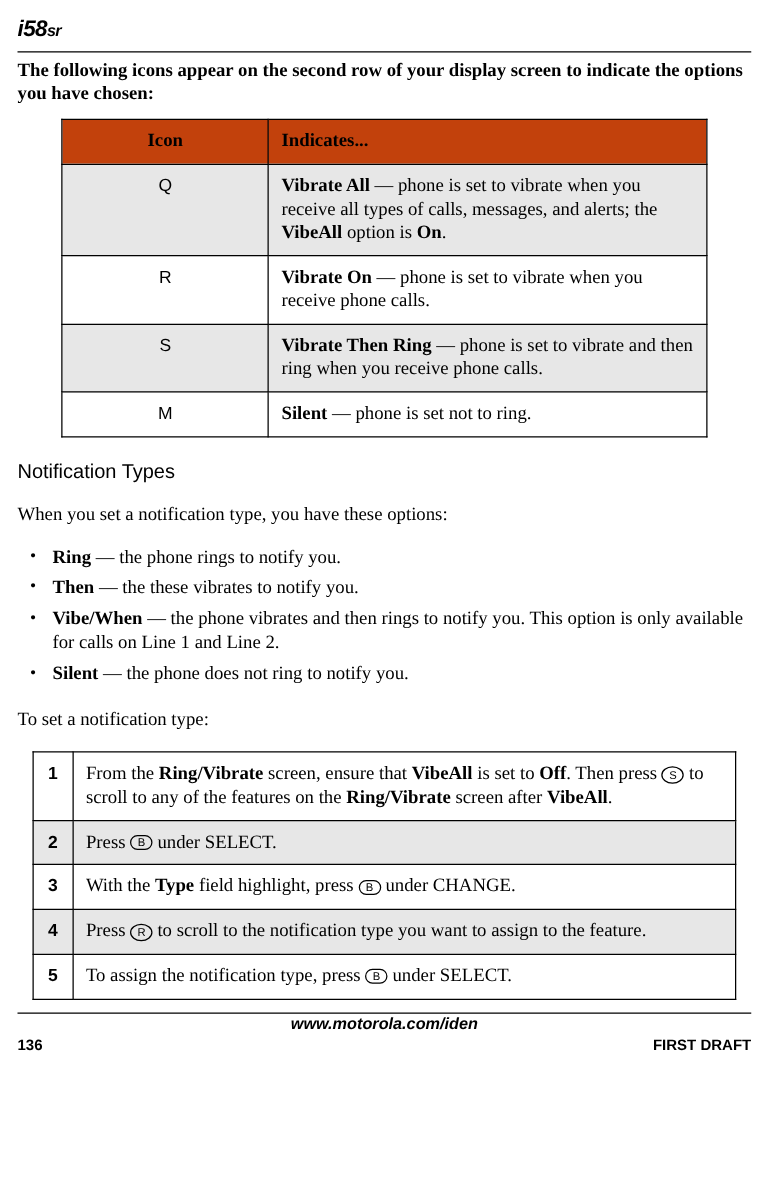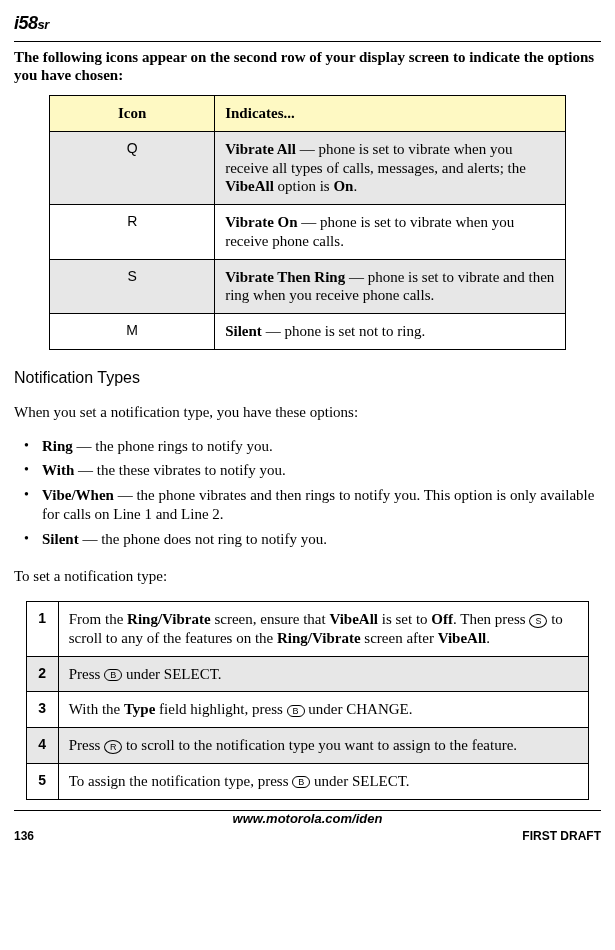--- a/index.html
+++ b/index.html
@@ -30,21 +30,21 @@
   }
   table.icon-table th, table.icon-table td {
     border: 1px solid #000;
     padding: 8px 10px;
     vertical-align: top;
     font-size: 15px;
   }
   table.icon-table th {
     text-align: left;
     font-weight: bold;
-    background: #fef9c3;
+    background: #c2410c;
   }
   table.icon-table th.icon-col { width: 32%; text-align: center; }
   table.icon-table td.icon-cell { text-align: center; font-family: sans-serif; font-size: 14px; }
   table.icon-table tr.shaded td { background: #e7e7e7; }
   .h2 {
     font-family: Arial, Helvetica, sans-serif;
     font-size: 16px;
     margin: 16px 0 10px 0;
   }
   ul.opts {
@@ -164,21 +164,21 @@
   </tr>
 </tbody>
   </table>
 
 <div class="h2">Notification Types</div>
 
 <p>When you set a notification type, you have these options:</p>
 
 <ul class="opts">
   <li><b>Ring</b><span> — the phone rings to notify you.</span></li>
-  <li><b>With</b><span> — the these vibrates to notify you.</span></li>
+  <li><b>Then</b><span> — the these vibrates to notify you.</span></li>
   <li><b>Vibe/When</b><span> — the phone vibrates and then rings to notify you. This option is only available for calls on Line 1 and Line 2.</span></li>
   <li><b>Silent</b><span> — the phone does not ring to notify you.</span></li>
 </ul>
 
 <p>To set a notification type:</p>
 
 <table class="steps">
   <tbody>
       <tr>
     <td class="num">1</td>

